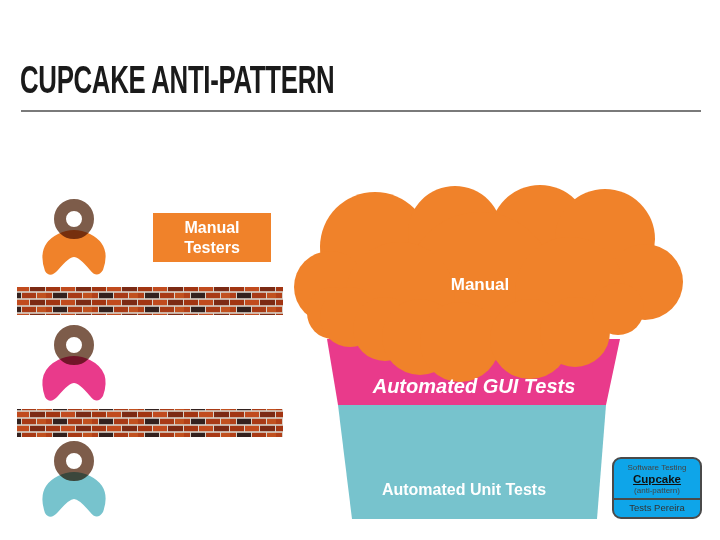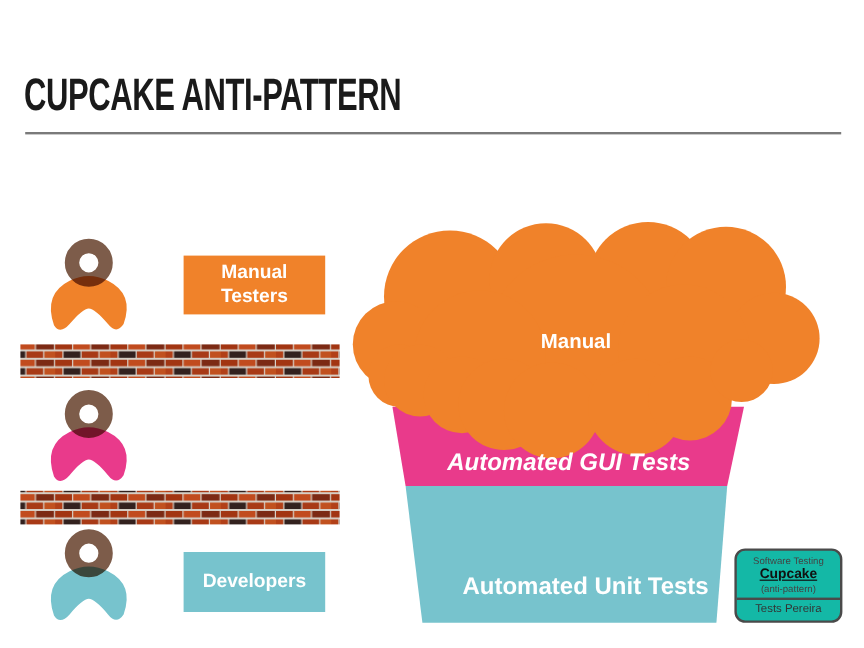--- a/index.html
+++ b/index.html
@@ -56,30 +56,30 @@
   .cup-label {
     position: absolute;
     text-align: center;
     color: #ffffff;
     font-weight: 700;
     white-space: pre-line;
   }
   .lbl-frosting    { left: 380px; top: 228px; width: 200px; font-size: 17px; line-height: 19px; }
   .lbl-gui         { left: 340px; top: 330px; width: 268px; font-size: 20px; line-height: 19px; font-style: italic; }
   .lbl-integration { left: 334px; top: 377px; width: 280px; font-size: 17px; line-height: 19px; }
-  .lbl-unit        { left: 348px; top: 433px; width: 280px; font-size: 20px; line-height: 19px; text-align: center; }
+  .lbl-unit        { left: 324px; top: 433px; width: 280px; font-size: 16px; line-height: 19px; text-align: center; }
 
   .badge {
     position: absolute;
     left: 612px;
     top: 410px;
     width: 90px;
     height: 62px;
     box-sizing: border-box;
-    background: #14b8a6;
+    background: #0ea5e9;
     border: 2px solid #4a4a4a;
     border-radius: 9px;
     display: flex;
     flex-direction: column;
     text-align: center;
     color: #333333;
     overflow: hidden;
   }
   .badge-top { flex: 1; padding-top: 4px; }
   .badge-line1, .badge-line3 { font-size: 8px; line-height: 10px; color: #444444; }
@@ -153,21 +153,20 @@
       <rect x="17" y="362" width="266" height="28" fill="url(#brickpat)"></rect>
     </g>
     <g transform="translate(74,445)">
       <use href="#pbody" fill="#77C3CD"></use>
       <circle cx="0" cy="-31" r="14" fill="none" stroke="#7D5C4A" stroke-width="12" style="mix-blend-mode:multiply"></circle>
     </g>
   </svg>
 
   <div class="role-box role-manual">Manual
 Testers</div>
-  <div class="role-box role-developers">Developers</div>
 
   <div class="cup-label lbl-frosting">Manual</div>
   <div class="cup-label lbl-gui">Automated GUI Tests</div>
   <div class="cup-label lbl-unit">Automated Unit Tests</div>
 
   <div class="badge">
     <div class="badge-top">
       <div class="badge-line1">Software Testing</div>
       <div class="badge-line2">Cupcake</div>
       <div class="badge-line3">(anti-pattern)</div>

